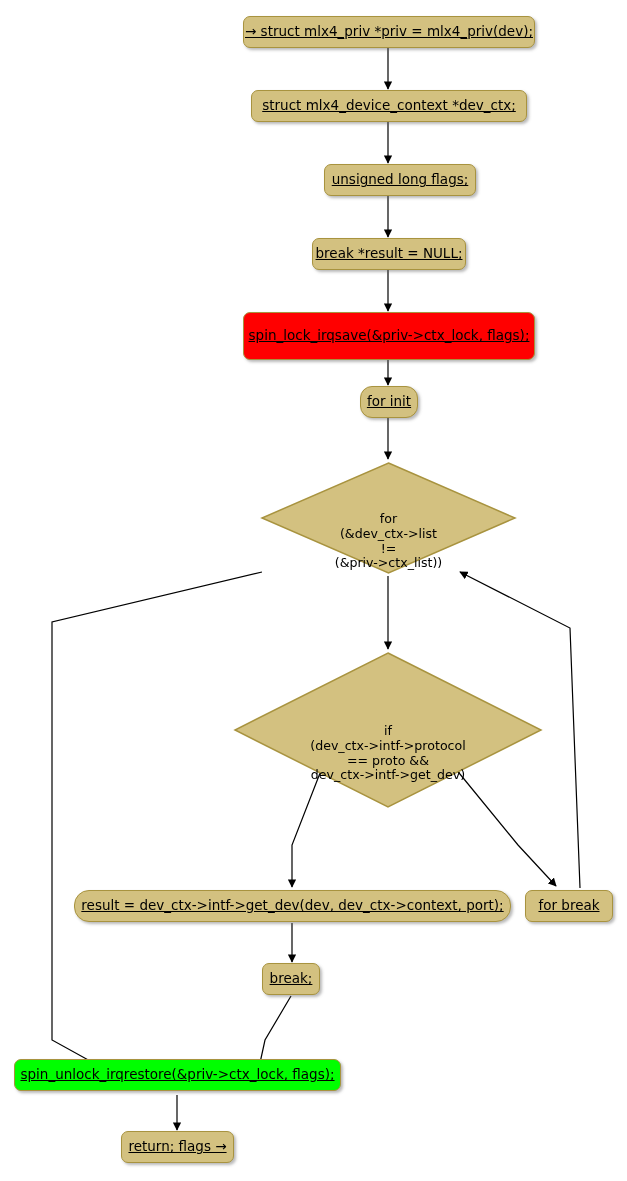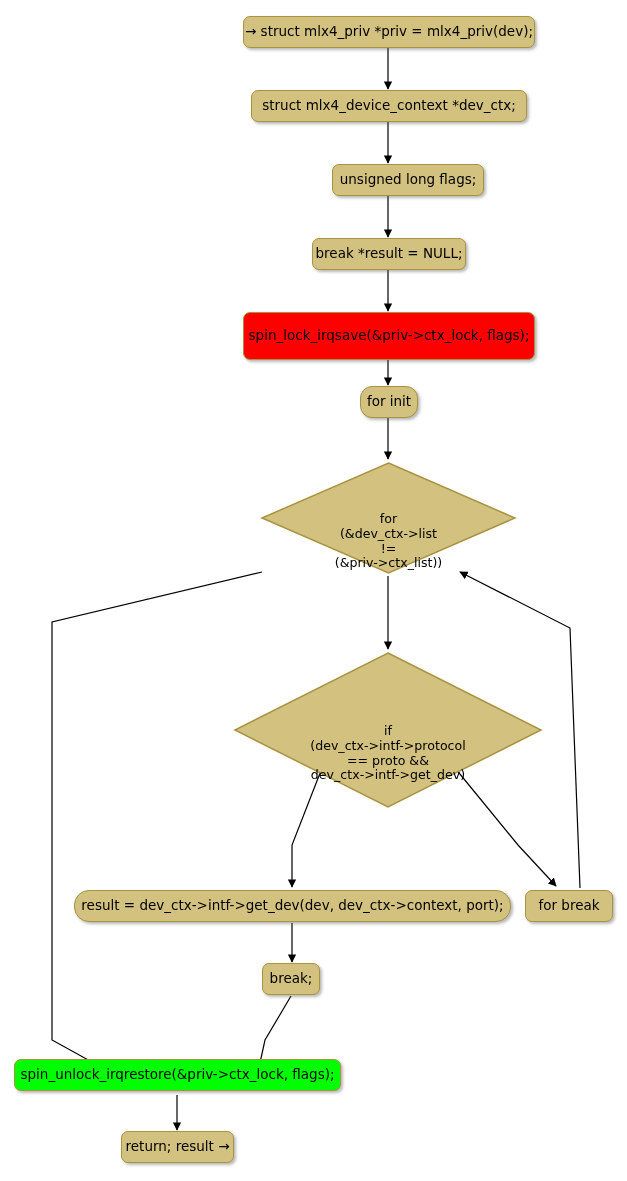--- a/index.html
+++ b/index.html
@@ -36,20 +36,21 @@
     white-space: pre;
     line-height: 1.12;
   }
   .rect {
     border: 1px solid #A8933F;
     border-radius: 7px;
     background: #D3C180;
     box-shadow: 2px 2px 3px rgba(100,100,100,0.45);
     font-size: 13.5px;
     padding: 0 9px;
+    text-decoration: underline;
   }
   .rect.red {
     background: #FF0000;
     border-color: #A8933F;
   }
   .rect.green {
     background: #00FF00;
     border-color: #A8933F;
   }
   .diamond {
@@ -114,21 +115,21 @@
   </svg>
 
   <div class="node rect" style="left:243px; top:16px; width:292px; height:32px;">
     <span>→ struct mlx4_priv *priv = mlx4_priv(dev);</span>
   </div>
 
   <div class="node rect" style="left:251px; top:90px; width:276px; height:32px;">
     <span>struct mlx4_device_context *dev_ctx;</span>
   </div>
 
-  <div class="node rect" style="left:332px; top:164px; width:152px; height:32px;">
+  <div class="node rect" style="left:324px; top:164px; width:152px; height:32px;">
     <span>unsigned long flags;</span>
   </div>
 
   <div class="node rect" style="left:312px; top:238px; width:154px; height:32px;">
     <span>break *result = NULL;</span>
   </div>
 
   <div class="node rect red" style="left:243px; top:312px; width:292px; height:48px;">
     <span>spin_lock_irqsave(&amp;priv-&gt;ctx_lock, flags);</span>
   </div>
@@ -167,16 +168,16 @@
 
   <div class="node rect" style="left:262px; top:963px; width:58px; height:32px;text-align:right;">
     <span>break;</span>
   </div>
 
   <div class="node rect green" style="left:14px; top:1059px; width:327px; height:32px;">
     <span>spin_unlock_irqrestore(&amp;priv-&gt;ctx_lock, flags);</span>
   </div>
 
   <div class="node rect" style="left:121px; top:1131px; width:113px; height:32px;">
-    <span>return; result →</span>
+    <span>return; flags →</span>
   </div>
 
 </div>
 
 </body></html>

